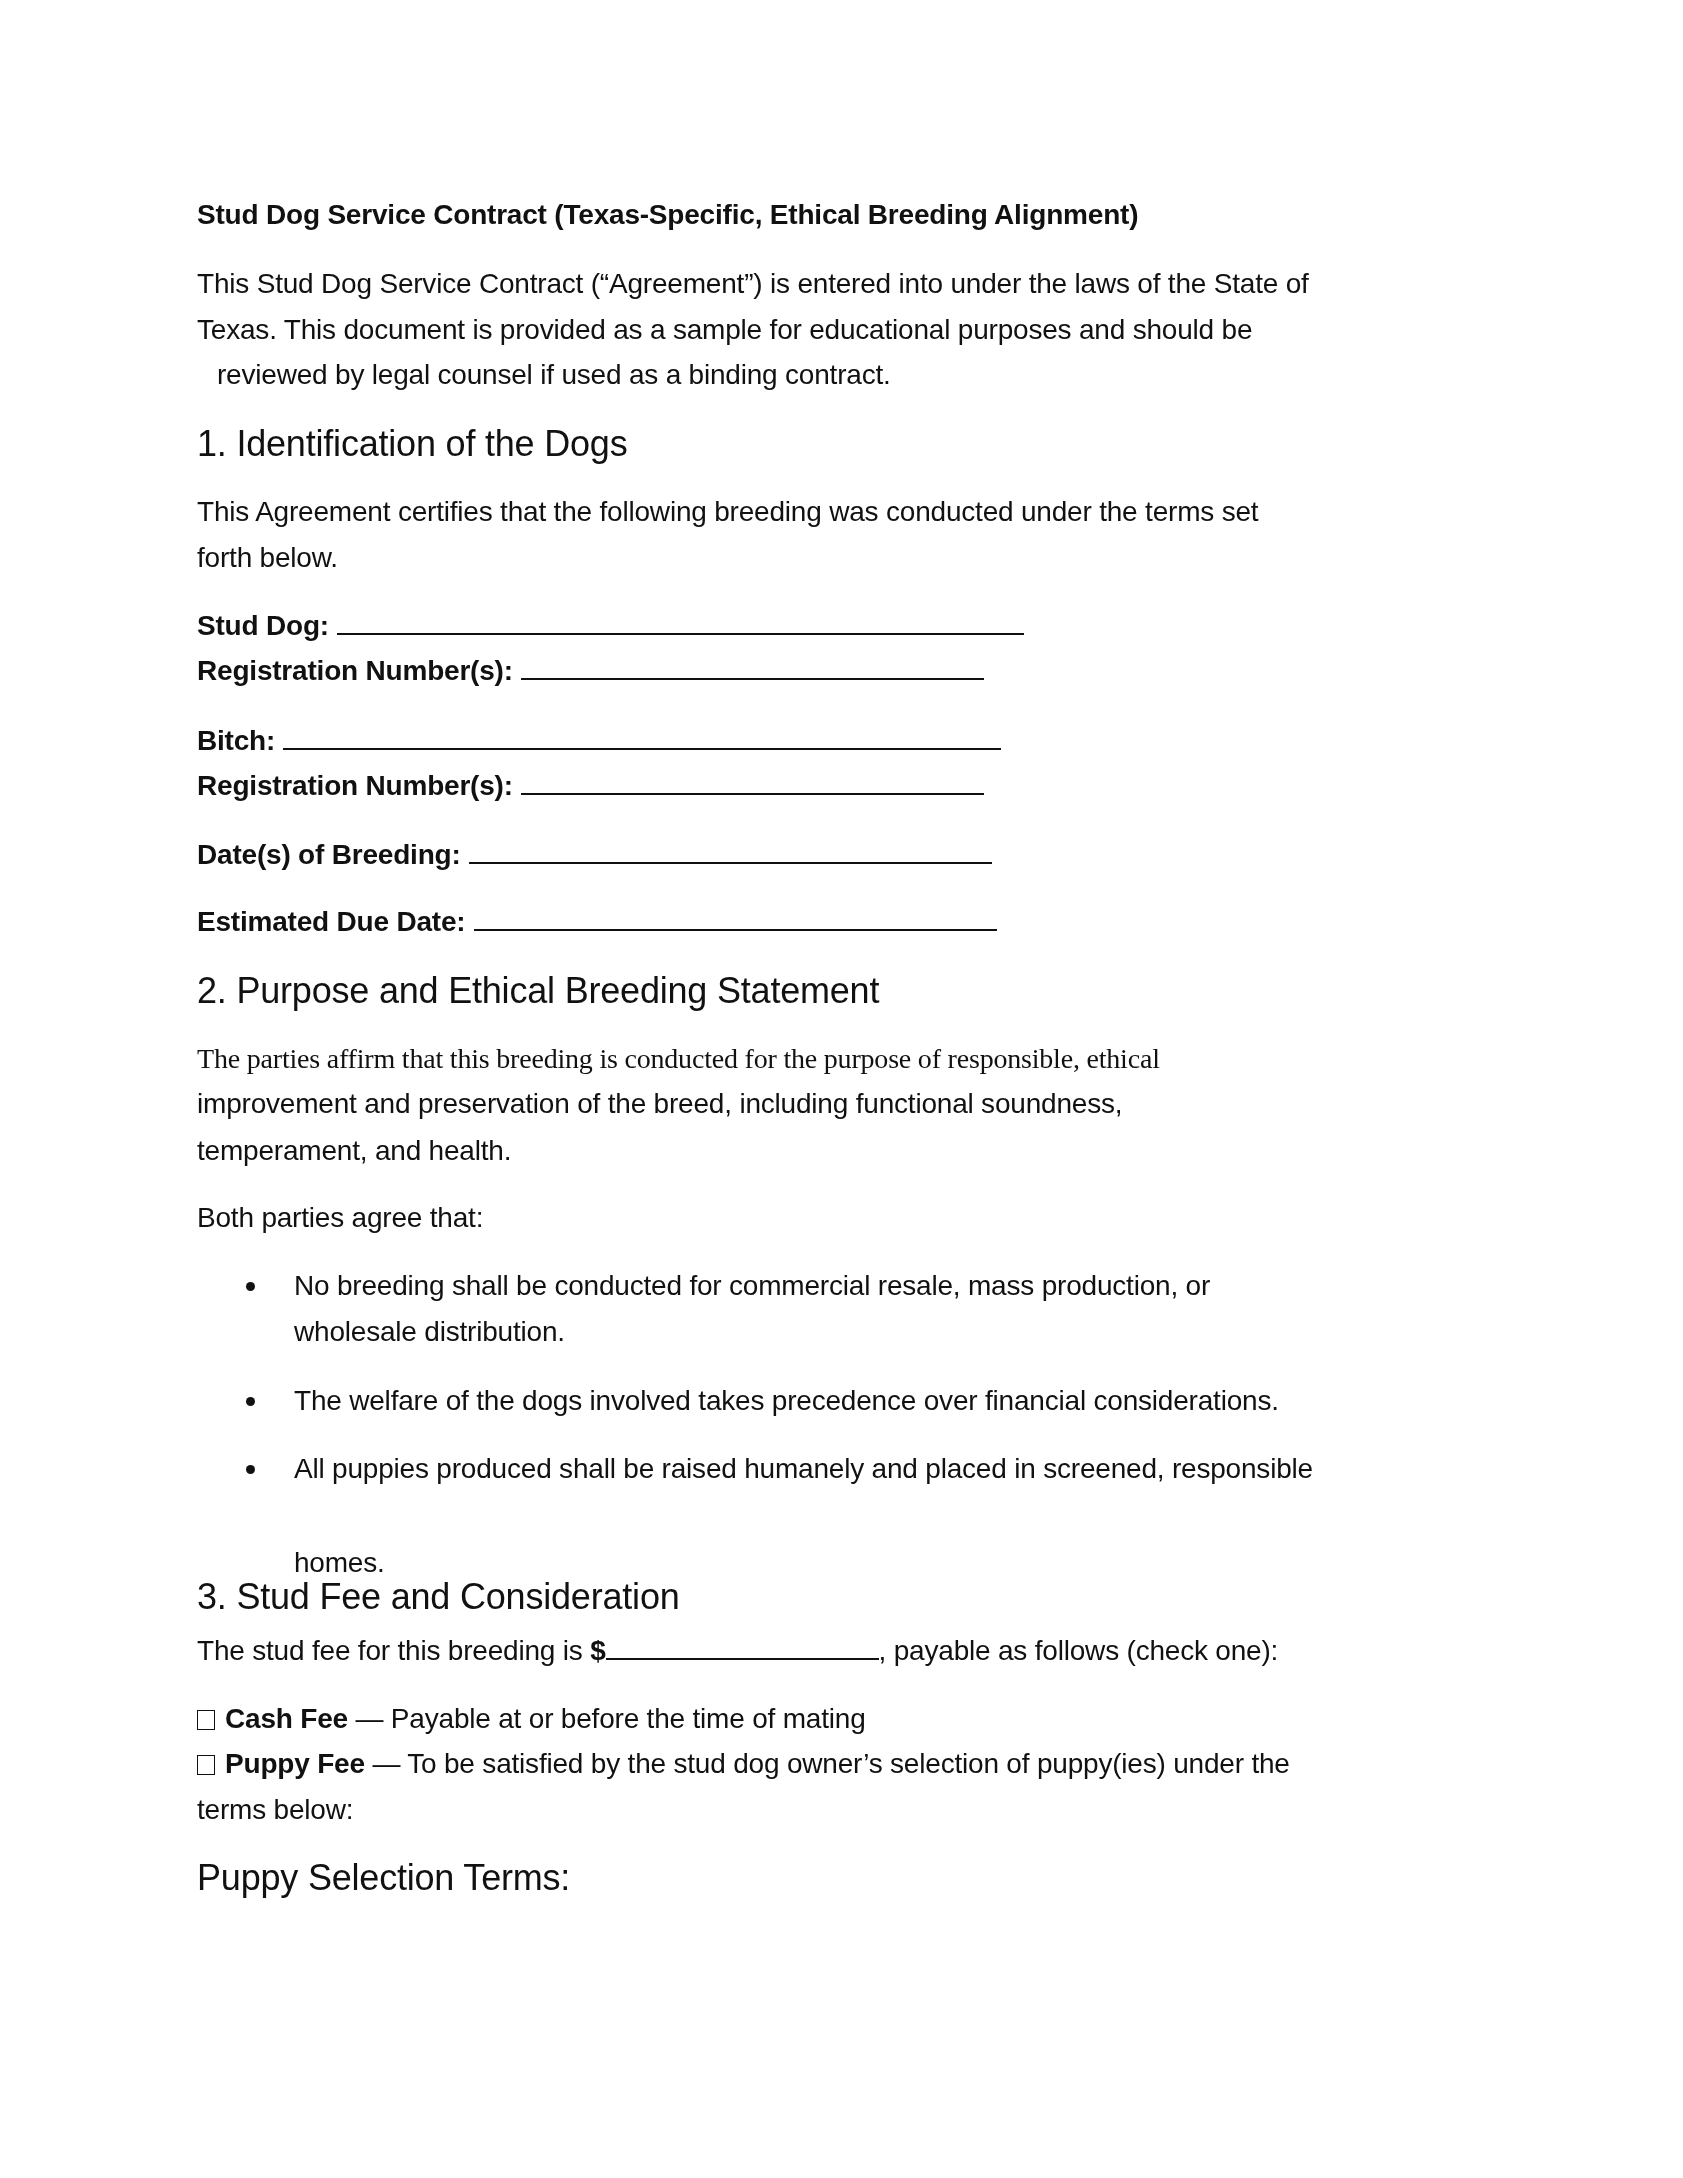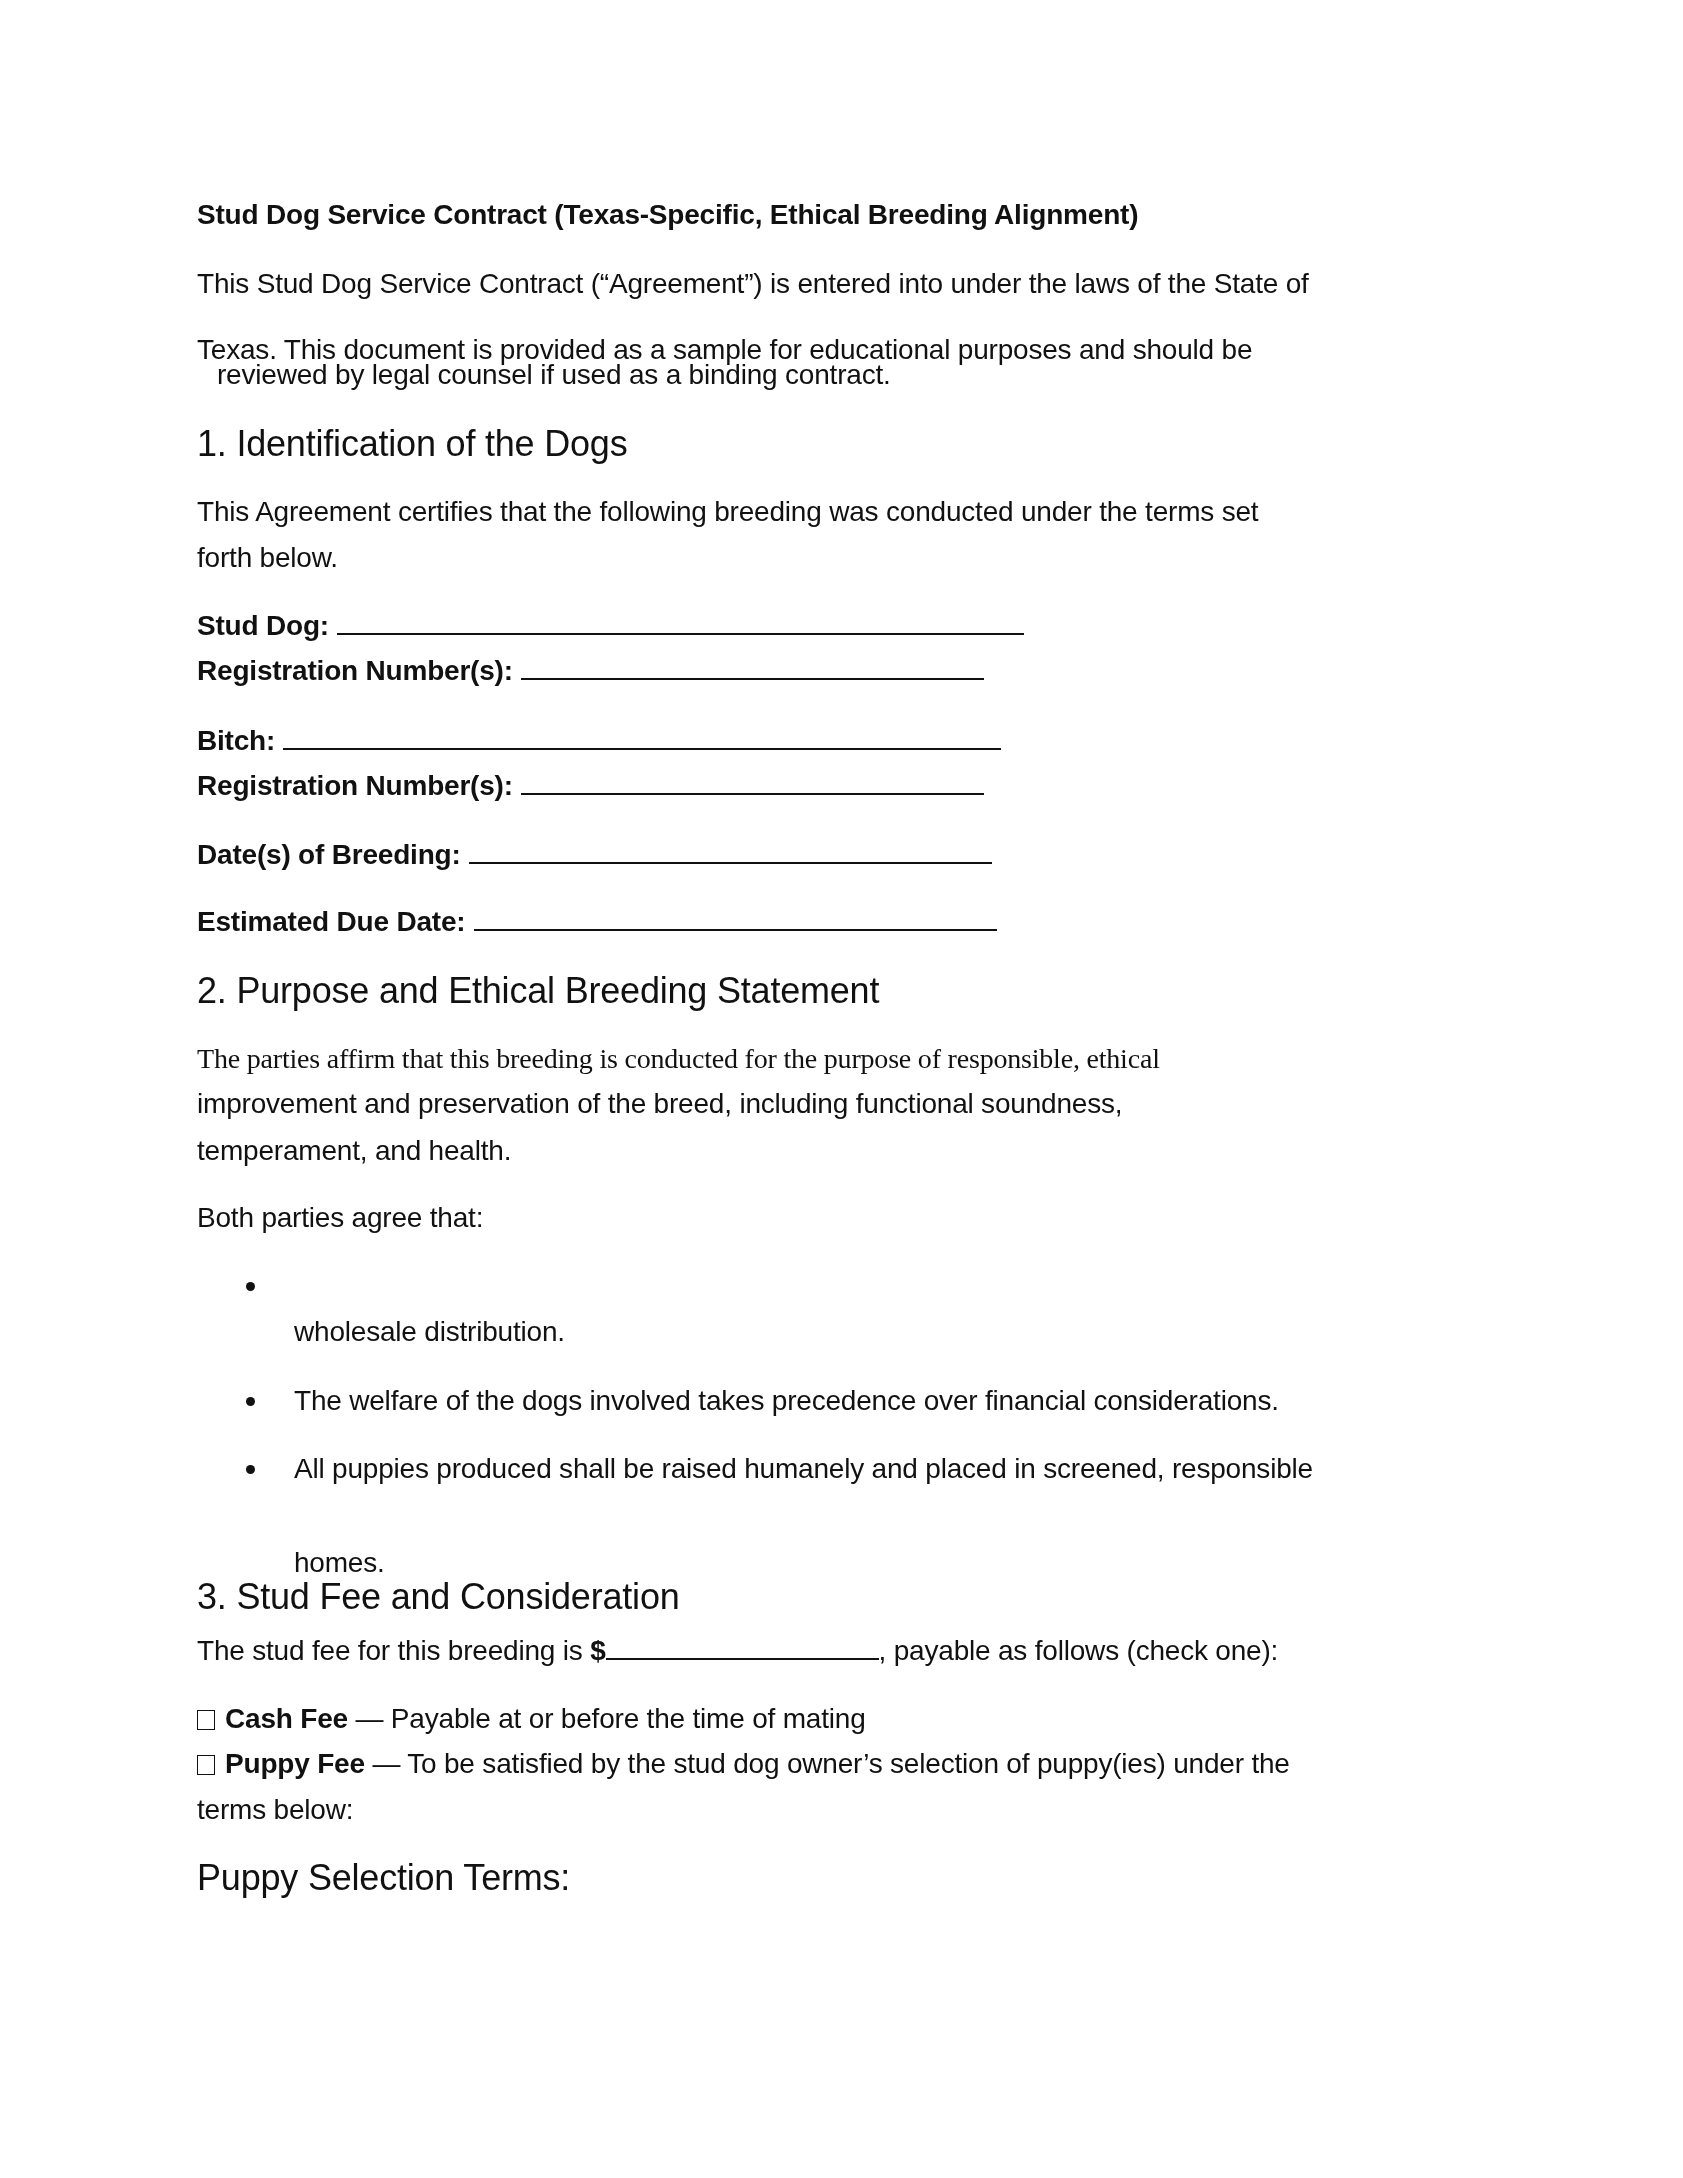--- a/index.html
+++ b/index.html
@@ -28,21 +28,21 @@
     }
   </style>
 </head>
 <body>
 
 <div class="page">
 
   <div class="line title" style="top:198px;">Stud Dog Service Contract (Texas-Specific, Ethical Breeding Alignment)</div>
 
   <div class="line" style="top:267px;">This Stud Dog Service Contract (“Agreement”) is entered into under the laws of the State of</div>
-  <div class="line" style="top:313px;margin-top:20px;">Texas. This document is provided as a sample for educational purposes and should be</div>
+  <div class="line" style="top:313px;">Texas. This document is provided as a sample for educational purposes and should be</div>
   <div class="line" style="top:358px;margin-left:20px;">reviewed by legal counsel if used as a binding contract.</div>
 
   <div class="line h" style="top:427px;">1. Identification of the Dogs</div>
   <div class="line" style="top:495px;">This Agreement certifies that the following breeding was conducted under the terms set</div>
   <div class="line" style="top:541px;">forth below.</div>
 
   <div class="line" style="top:609px;">
     <span class="b">Stud Dog:</span><span class="uline" style="width:687px;"></span>
   </div>
   <div class="line" style="top:654px;">
@@ -65,20 +65,21 @@
   </div>
 
   <div class="line h" style="top:974px;">2. Purpose and Ethical Breeding Statement</div>
   <div class="line" style="top:1042px;font-family:Liberation Serif, serif;">The parties affirm that this breeding is conducted for the purpose of responsible, ethical</div>
   <div class="line" style="top:1087px;">improvement and preservation of the breed, including functional soundness,</div>
   <div class="line" style="top:1134px;">temperament, and health.</div>
 
   <div class="line" style="top:1201px;">Both parties agree that:</div>
 
   <span class="bullet-dot" style="top:1282px;"></span>
+  <div class="line bul" style="top:1269px;">No breeding shall be conducted for commercial resale, mass production, or</div>
   <div class="line bul" style="top:1315px;">wholesale distribution.</div>
 
   <span class="bullet-dot" style="top:1397px;"></span>
   <div class="line bul" style="top:1384px;">The welfare of the dogs involved takes precedence over financial considerations.</div>
 
   <span class="bullet-dot" style="top:1465px;"></span>
   <div class="line bul" style="top:1452px;">All puppies produced shall be raised humanely and placed in screened, responsible</div>
   <div class="line bul" style="top:1498px;margin-top:48px;">homes.</div>
 
   <div class="line h" style="top:1565px;margin-top:15px;">3. Stud Fee and Consideration</div>

